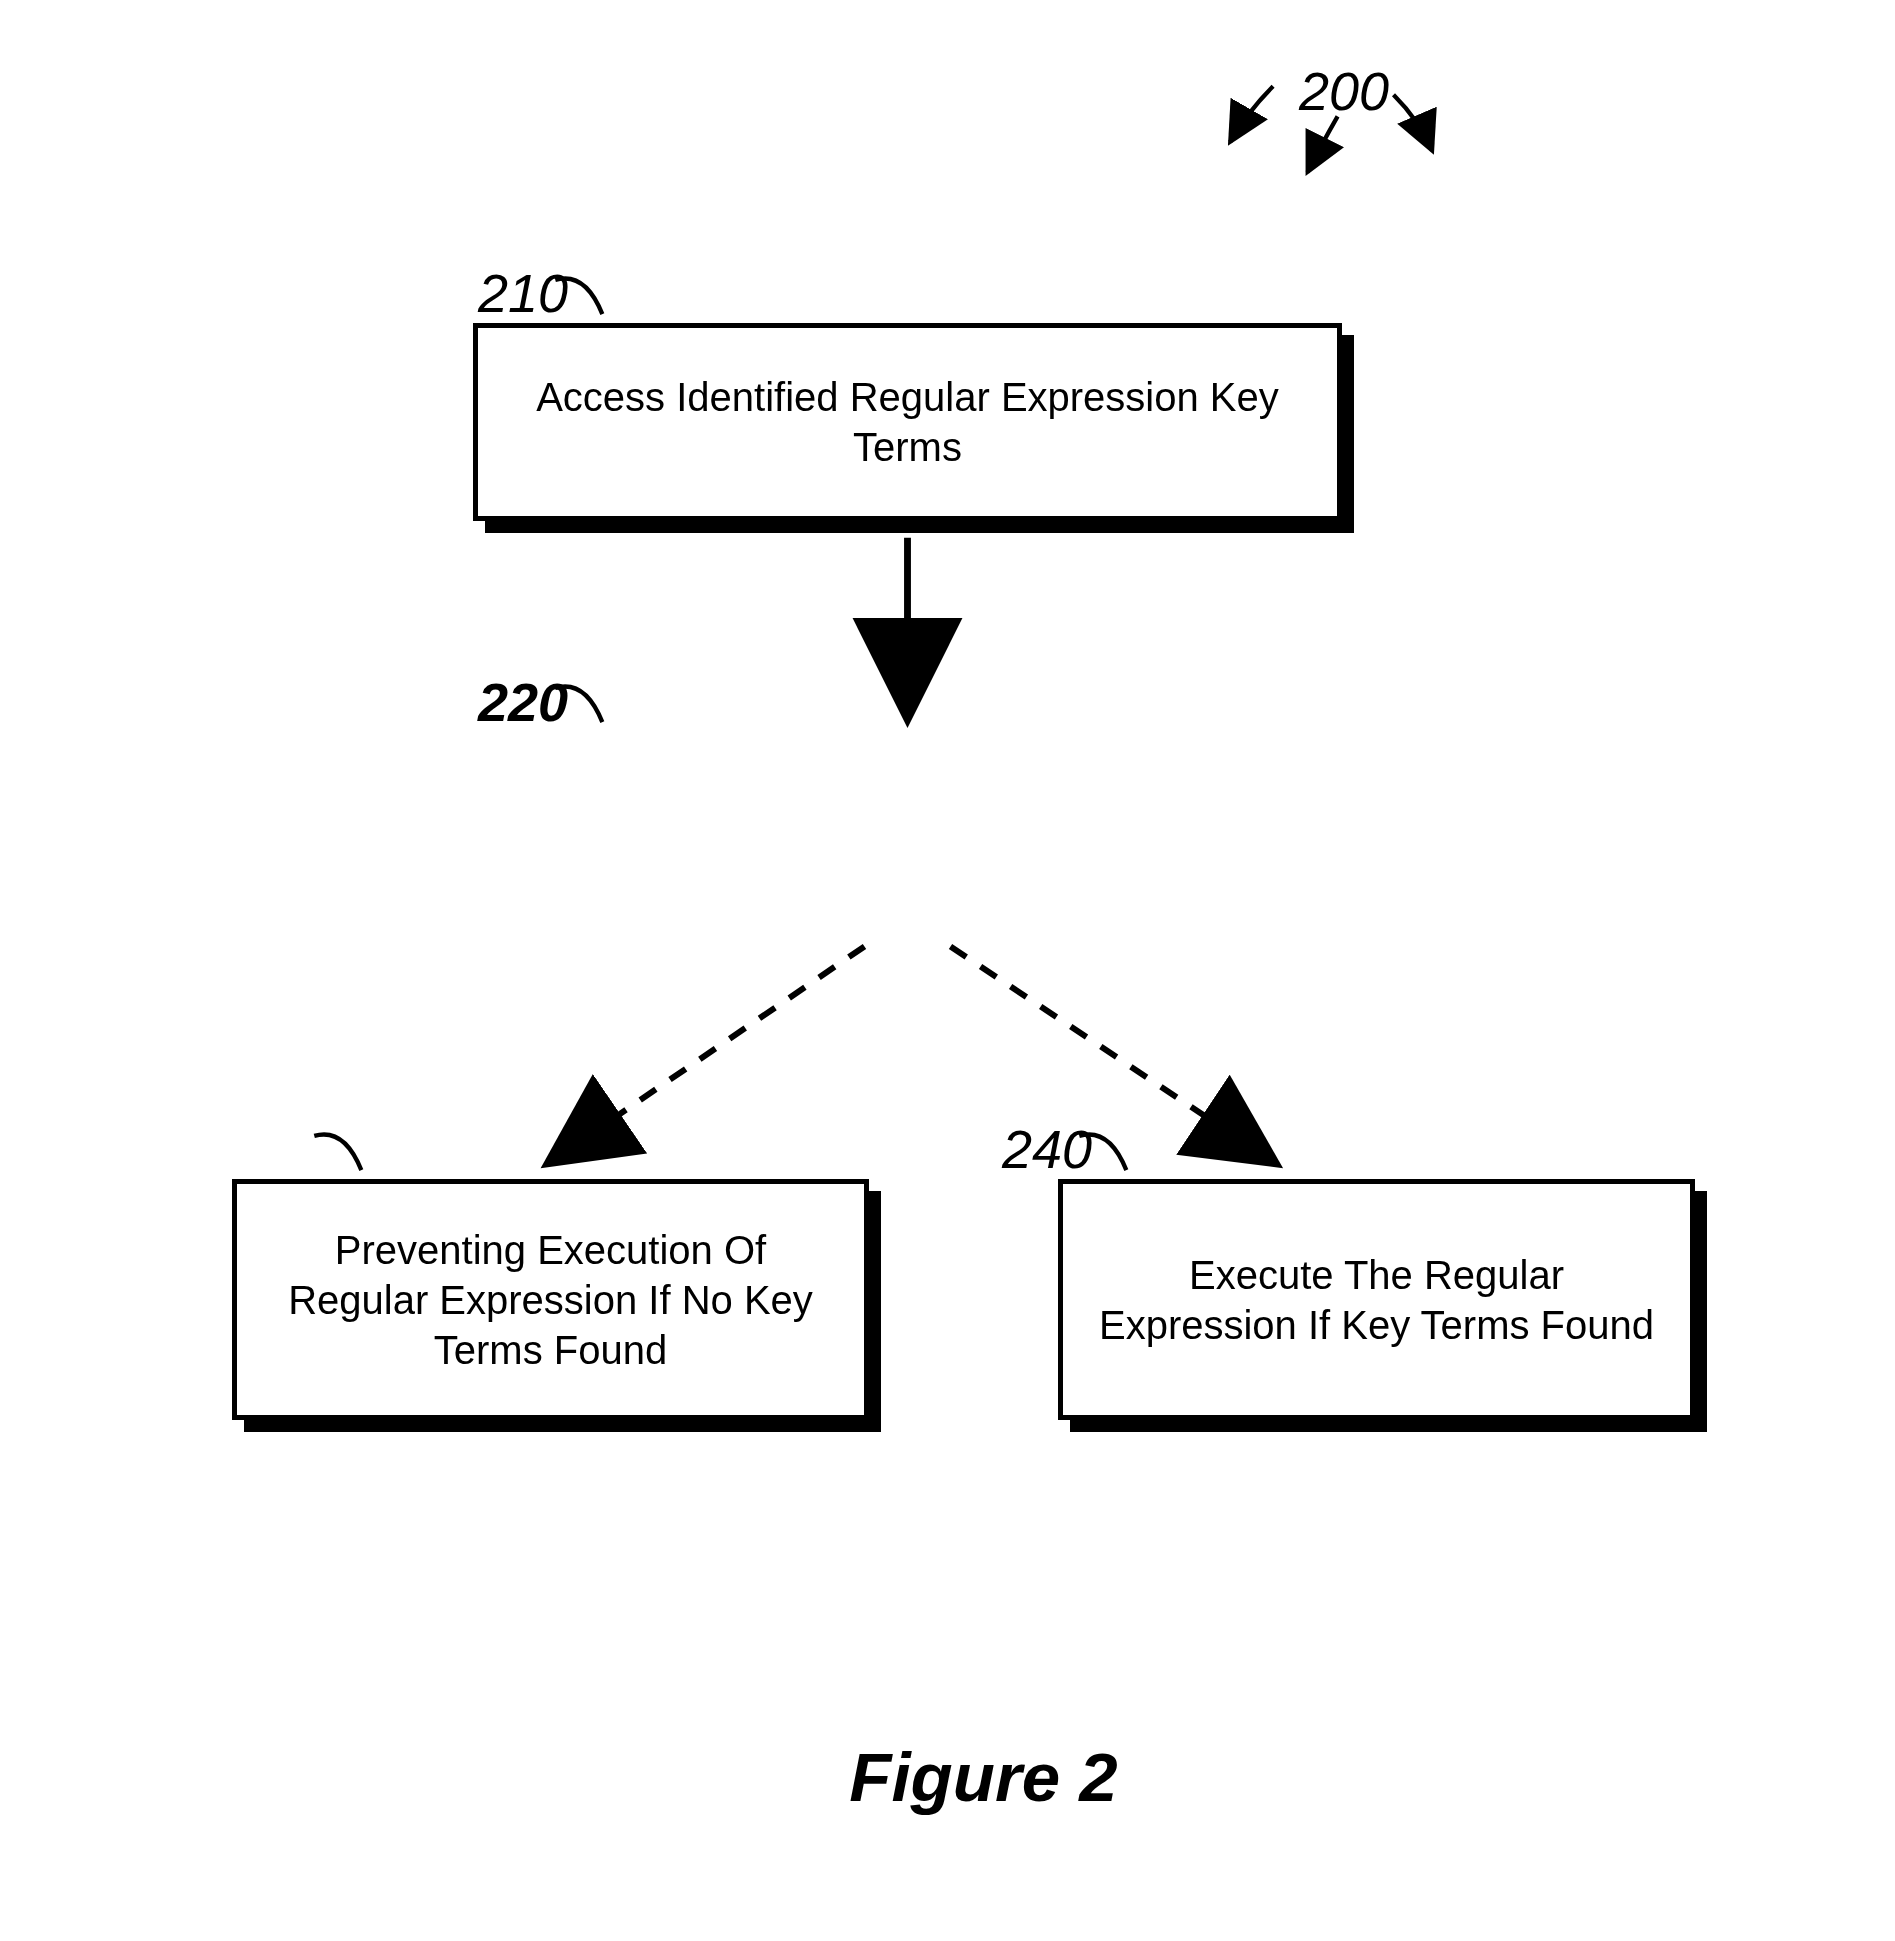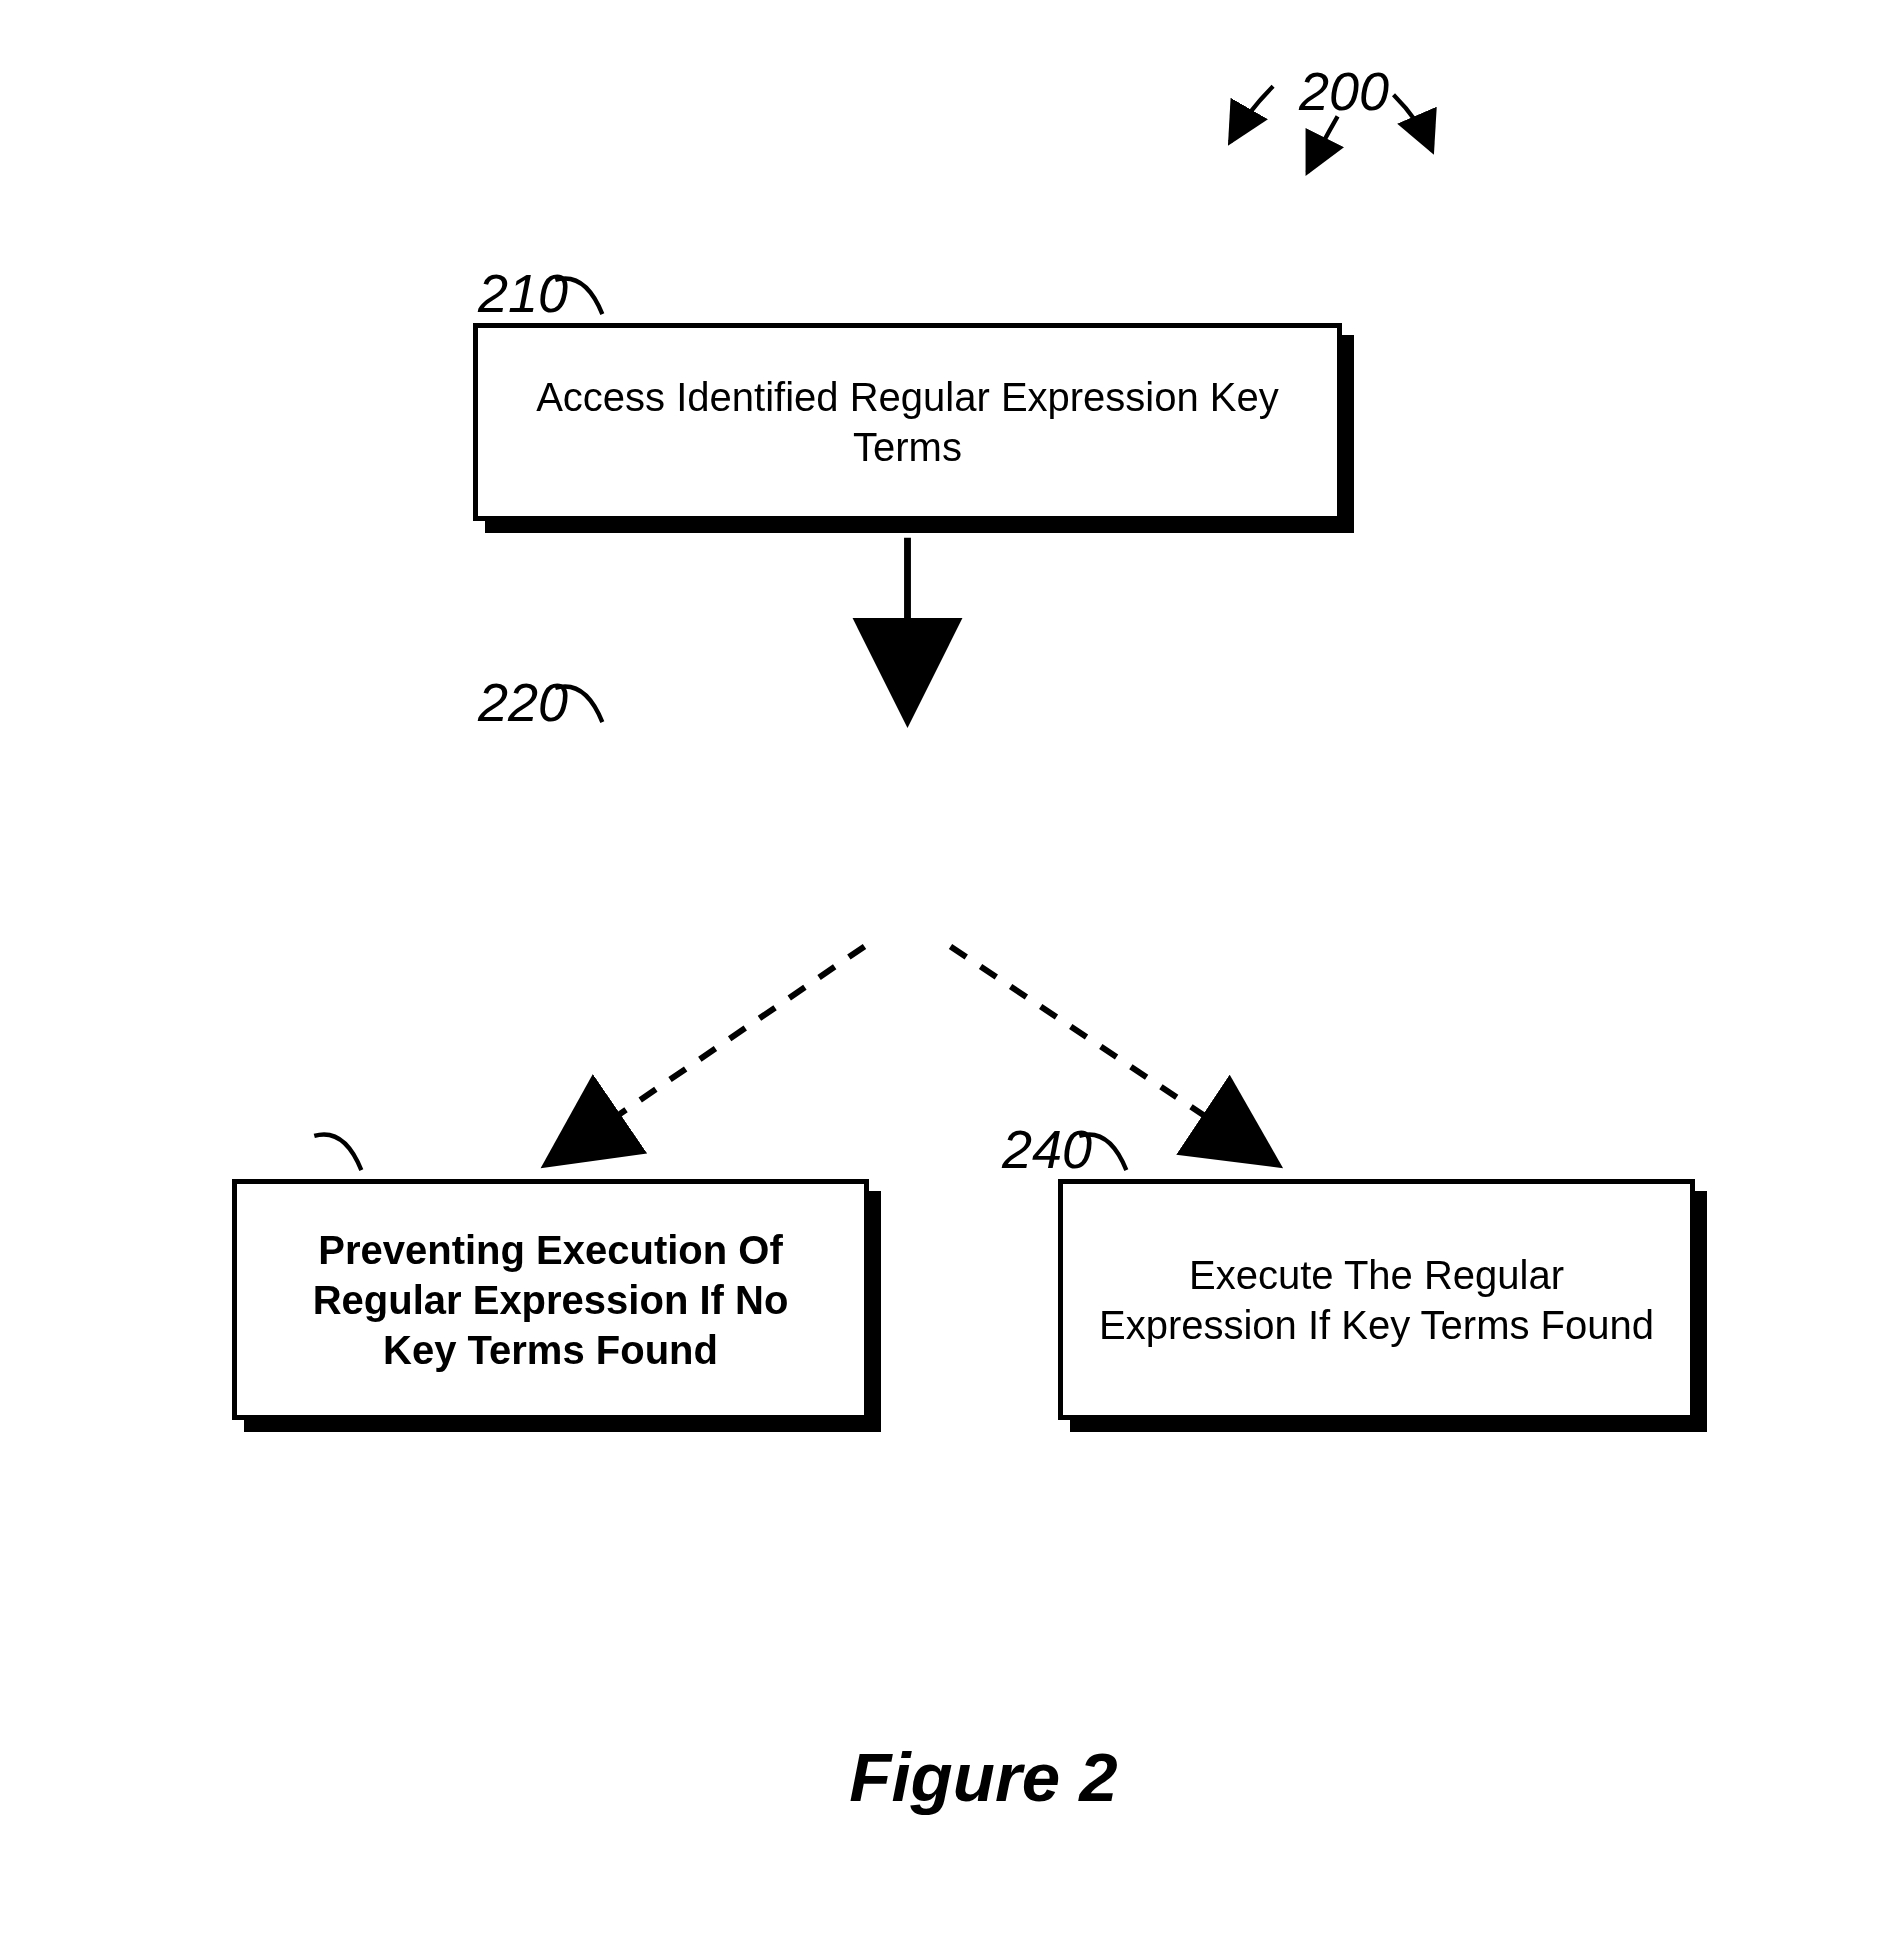--- a/index.html
+++ b/index.html
@@ -84,40 +84,40 @@
 
   <svg class="overlay" width="1895" height="1941" viewBox="0 0 2203 2256">
     <defs>
       <marker id="ah1" markerWidth="18" markerHeight="16" refX="14" refY="8" orient="auto">
         <path d="M0,0 L16,8 L0,16 z" fill="#000"></path>
       </marker>
     </defs>
     <line x1="1055" y1="625" x2="1055" y2="830" stroke="#000" stroke-width="8" marker-end="url(#ah1)"></line>
   </svg>
 
-  <div class="ref-label" style="left:478px; top:671px;">220</div>
+  <div class="ref-label" style="left:478px; top:671px;font-weight:bold;">220</div>
   <svg class="ref-hook" style="left:551px; top:675px;" width="77" height="60" viewBox="0 0 90 70">
     <path d="M5,15 Q40,5 60,55" stroke="#000" stroke-width="5" fill="none"></path>
   </svg>
 
   <svg class="overlay" width="1895" height="1941" viewBox="0 0 2203 2256">
     <defs>
       <marker id="ah2" markerWidth="18" markerHeight="16" refX="14" refY="8" orient="auto">
         <path d="M0,0 L16,8 L0,16 z" fill="#000"></path>
       </marker>
     </defs>
     <line x1="1005" y1="1100" x2="640" y2="1350" stroke="#000" stroke-width="7" stroke-dasharray="22 20" marker-end="url(#ah2)"></line>
     <line x1="1105" y1="1100" x2="1480" y2="1350" stroke="#000" stroke-width="7" stroke-dasharray="22 20" marker-end="url(#ah2)"></line>
   </svg>
 
   <div class="ref-label" style="left:237px; top:1180px;margin-top:15px;">230</div>
   <svg class="ref-hook" style="left:310px; top:1123px;" width="77" height="60" viewBox="0 0 90 70">
     <path d="M5,15 Q40,5 60,55" stroke="#000" stroke-width="5" fill="none"></path>
   </svg>
-  <div class="box" style="left:232px; top:1179px; width:637px; height:241px;font-weight:bold;">
+  <div class="box" style="left:232px; top:1179px; width:637px; height:241px;">
     <div class="box-text">Preventing Execution Of Regular Expression If No Key Terms Found</div>
   </div>
 
   <div class="ref-label" style="left:1002px; top:1118px;">240</div>
   <svg class="ref-hook" style="left:1075px; top:1123px;" width="77" height="60" viewBox="0 0 90 70">
     <path d="M5,15 Q40,5 60,55" stroke="#000" stroke-width="5" fill="none"></path>
   </svg>
   <div class="box" style="left:1058px; top:1179px; width:637px; height:241px;">
     <div class="box-text">Execute The Regular Expression If Key Terms Found</div>
   </div>

